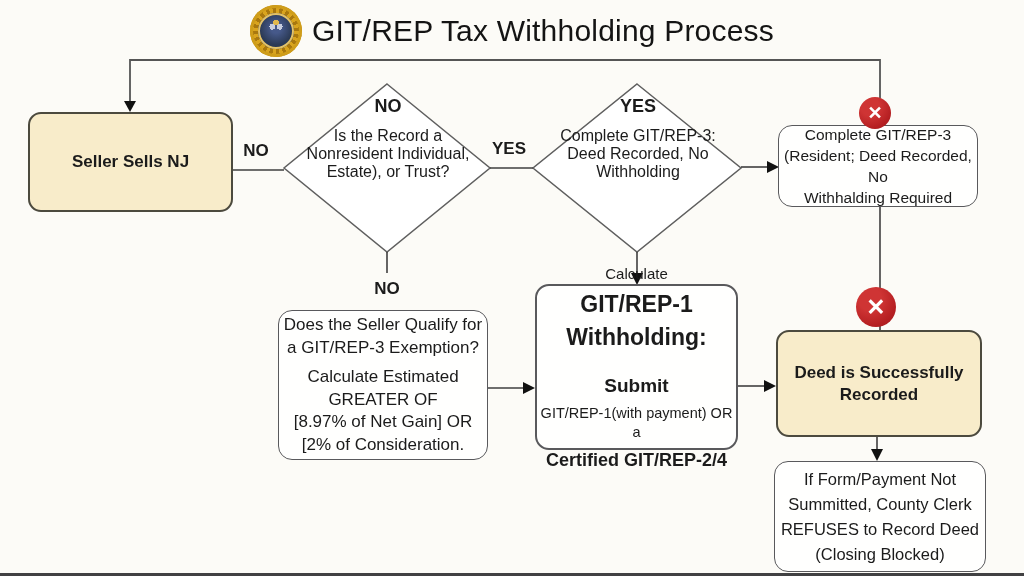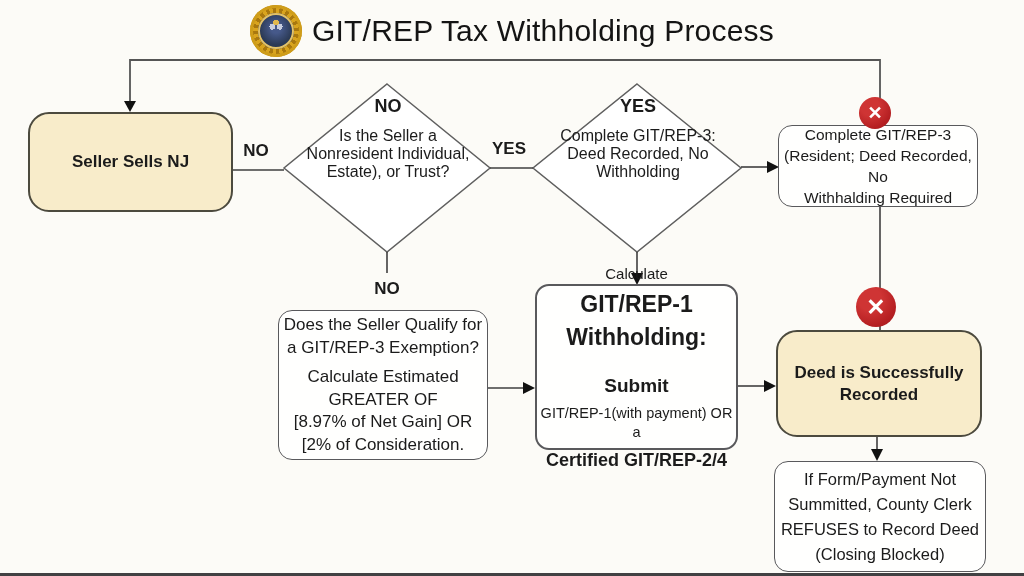--- a/index.html
+++ b/index.html
@@ -18,21 +18,21 @@
     box-shadow:inset 0 0 0 2px #e3c268;}
   .seal-fig{position:absolute;left:17px;top:14px;width:18px;height:14px;border-radius:40% 40% 60% 60%;
     background:radial-gradient(circle at 30% 55%,#c8cede 0 3px,transparent 3px),
                radial-gradient(circle at 70% 55%,#c8cede 0 3px,transparent 3px),
                radial-gradient(circle at 50% 25%,#e0b84e 0 3px,transparent 3px);}
   .page-title{margin:0;font-size:30px;font-weight:400;letter-spacing:.2px;color:#141414;}
 
   .node{position:absolute;display:flex;flex-direction:column;align-items:center;justify-content:center;
     text-align:center;box-sizing:border-box;line-height:21px;font-size:16px;}
   .rounded{border-radius:14px;}
-  .cream{background:#f8ecca;border:2px solid #4c4a3e;font-weight:700;font-size:17px;line-height:22px;border-radius:21px;}
+  .cream{background:#f8ecca;border:2px solid #4c4a3e;font-weight:700;font-size:17px;line-height:22px;border-radius:13px;}
   .whitebox{background:#fffffe;border:1.7px solid #59595c;}
   .d-overlay{position:absolute;display:flex;flex-direction:column;align-items:center;text-align:center;}
   .d-tag{font-weight:700;font-size:18px;margin-bottom:10px;}
   .edge-label{position:absolute;font-weight:700;font-size:17px;transform:translate(-50%,-50%);}
   .errbadge{position:absolute;border-radius:50%;background:radial-gradient(circle at 35% 30%,#cf3434 0 30%,#b51f22 70%,#9d191c 100%);
     color:#fff;display:flex;align-items:center;justify-content:center;font-weight:700;}
   .x-small{left:859px;top:97px;width:32px;height:32px;font-size:18px;}
   .x-big{left:856px;top:287px;width:40px;height:40px;font-size:23px;}
   .bottom-bar{position:absolute;left:0;bottom:0;width:1024px;height:3px;background:#414143;}
 
@@ -96,21 +96,21 @@
     </span>
     <h1 class="page-title">GIT/REP Tax Withholding Process</h1>
   </div>
 
   <div id="n-start" class="node cream">
     <div>Seller Sells NJ</div>
   </div>
 
   <div id="d1-text" class="d-overlay">
     <div class="d-tag">NO</div>
-    <div>Is the Seller a</div>
+    <div>Is the Record a</div>
     <div>Nonresident Individual,</div>
     <div>Estate), or Trust?</div>
   </div>
 
   <div id="d2-text" class="d-overlay">
     <div class="d-tag">YES</div>
     <div>Complete GIT/REP-3:</div>
     <div>Deed Recorded, No</div>
     <div>Withholding</div>
   </div>

